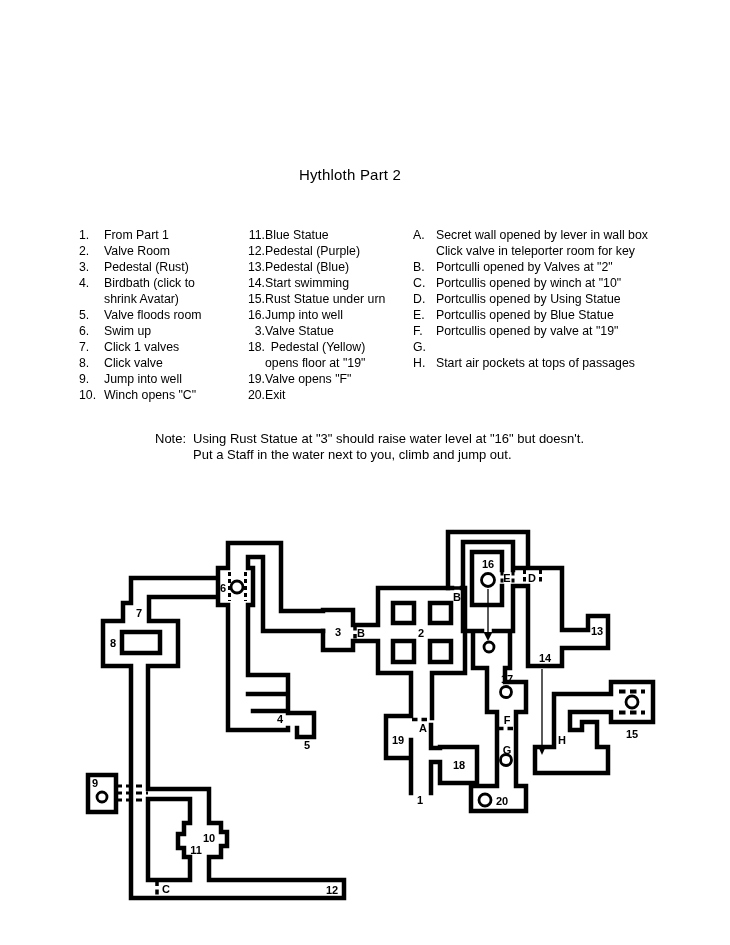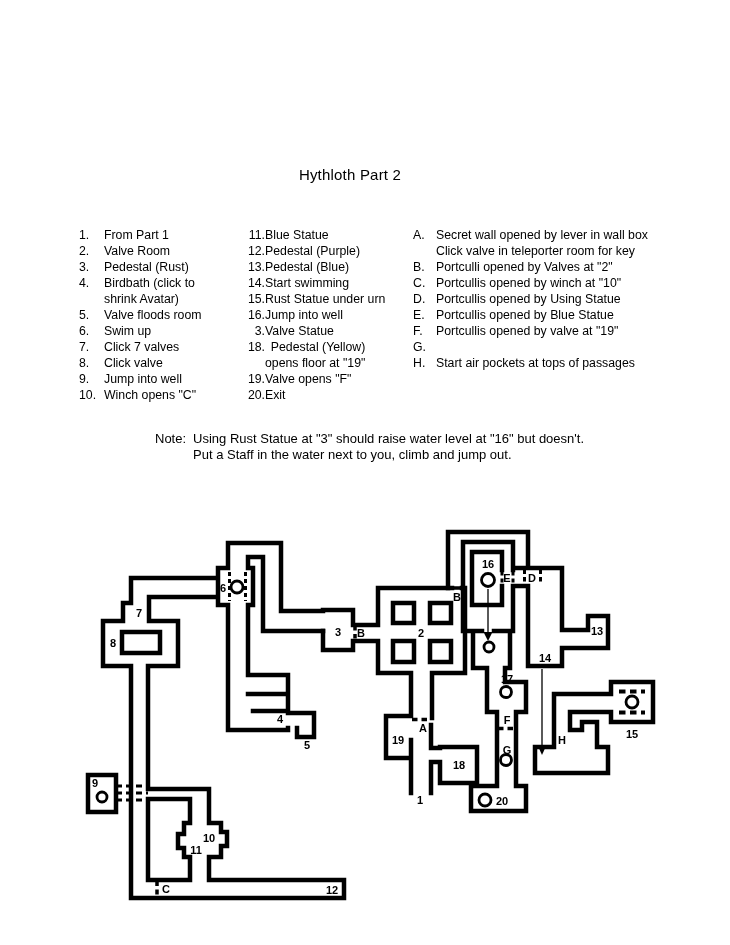--- a/index.html
+++ b/index.html
@@ -59,21 +59,21 @@
     <div class="li">
       <span class="num">5.</span>
       <span class="txt">Valve floods room</span>
     </div>
     <div class="li">
       <span class="num">6.</span>
       <span class="txt">Swim up</span>
     </div>
     <div class="li">
       <span class="num">7.</span>
-      <span class="txt">Click 7 valves</span>
+      <span class="txt">Click 1 valves</span>
     </div>
     <div class="li">
       <span class="num">8.</span>
       <span class="txt">Click valve</span>
     </div>
     <div class="li">
       <span class="num">9.</span>
       <span class="txt">Jump into well</span>
     </div>
     <div class="li">

